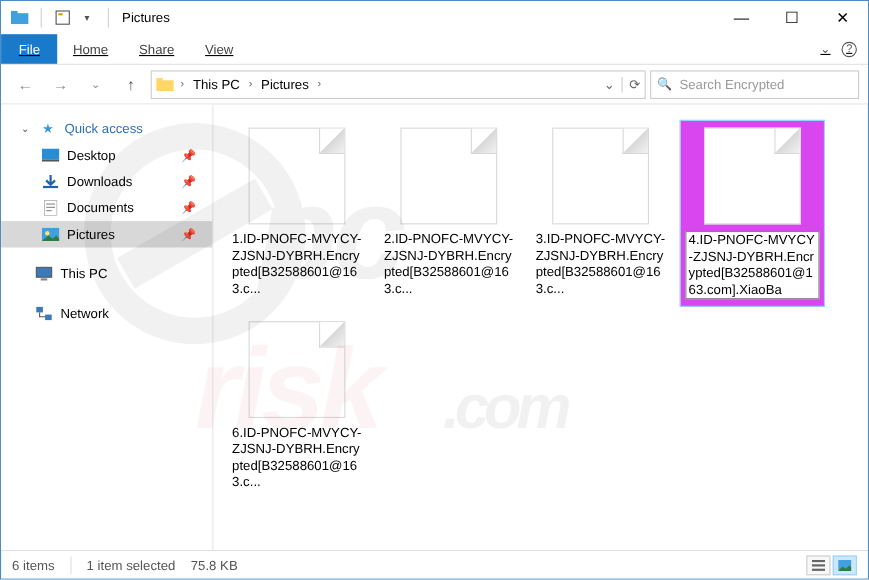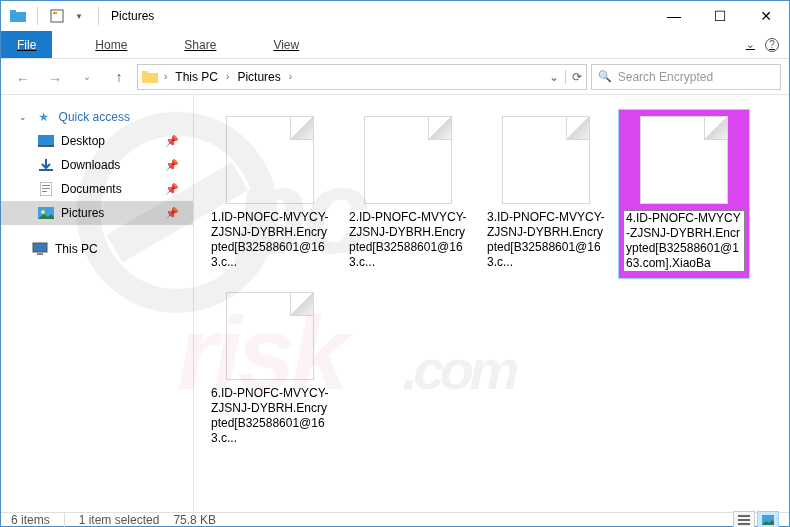--- a/index.html
+++ b/index.html
@@ -7,21 +7,21 @@
 .window { width: 790px; height: 527px; border: 1px solid #4c8cc5; display: flex; flex-direction: column; background: #fff; }
 .titlebar { height: 30px; display: flex; align-items: center; background: #fff; padding-left: 8px; position: relative; }
 .titlebar-icons { display: flex; align-items: center; gap: 4px; }
 .tb-icon { width: 18px; height: 18px; display: flex; align-items: center; justify-content: center; }
 .qat-sep { width: 1px; height: 18px; background: #d0d0d0; margin: 0 6px; }
 .titlebar-title { margin-left: 6px; font-size: 12px; color: #000; }
 .window-controls { position: absolute; right: 0; top: 0; display: flex; }
 .win-btn { width: 46px; height: 30px; display: flex; align-items: center; justify-content: center; font-size: 14px; color: #000; }
 .ribbon-tabs { height: 28px; display: flex; align-items: stretch; border-bottom: 1px solid #e0e0e0; background: #fff; text-decoration: underline; }
 .file-tab { background: #1979ca; color: #fff; padding: 0 16px; display: flex; align-items: center; font-size: 12px; }
-.tab { padding: 0 14px; display: flex; align-items: center; font-size: 12px; color: #444; margin-left: 29px; }
+.tab { padding: 0 14px; display: flex; align-items: center; font-size: 12px; color: #444; }
 .ribbon-collapse { margin-left: auto; padding: 0 10px; display: flex; align-items: center; color: #555; font-size: 11px; }
 .addressbar { height: 36px; display: flex; align-items: center; padding: 4px 8px; gap: 4px; background: #fff; border-bottom: 1px solid #e5e5e5; }
 .nav-btn { width: 28px; height: 28px; display: flex; align-items: center; justify-content: center; color: #888; font-size: 14px; }
 .nav-btn.enabled { color: #555; }
 .breadcrumb-box { flex: 1; height: 26px; border: 1px solid #ccc; display: flex; align-items: center; padding: 0 4px; font-size: 12px; gap: 2px; }
 .bc-icon { width: 18px; height: 14px; display: flex; align-items: center; }
 .bc-chev { color: #666; font-size: 10px; padding: 0 2px; }
 .bc-seg { padding: 0 4px; color: #000; }
 .bc-right { margin-left: auto; display: flex; gap: 6px; color: #666; }
 .search-box { width: 190px; height: 26px; border: 1px solid #ccc; display: flex; align-items: center; padding: 0 6px; font-size: 12px; color: #999; gap: 6px; }
@@ -35,21 +35,21 @@
 .nav-item.active { background: #d8d8d8; }
 .nav-spacer { height: 12px; }
 .nav-icon { width: 18px; display: flex; align-items: center; justify-content: center; }
 .content { flex: 1; padding: 14px 10px; display: flex; flex-wrap: wrap; align-content: flex-start; gap: 6px; overflow: auto; position: relative; }
 .file-item { width: 132px; height: 170px; display: flex; flex-direction: column; align-items: center; padding: 6px 4px; font-size: 12px; border: 1px solid transparent; }
 .file-item.selected { background: #d946ef; border: 1px solid #99d1ff; }
 .file-thumb { width: 88px; height: 88px; background: #fff; border: 1px solid #d8d8d8; position: relative; margin-bottom: 6px; }
 .file-thumb::before { content: ""; position: absolute; top: 0; right: 0; width: 22px; height: 22px; background: linear-gradient(135deg, #fff 0%, #fff 48%, #d8d8d8 50%, #f2f2f2 100%); border-left: 1px solid #d8d8d8; border-bottom: 1px solid #d8d8d8; }
 .file-label { word-break: break-all; line-height: 1.25; color: #000; padding: 0 2px; }
 .file-item.selected .file-label { border: 1px solid #838383; background: #fff; padding: 0 2px; }
-.statusbar { height: 14px; border-top: 1px solid #e0e0e0; display: flex; align-items: center; font-size: 12px; color: #555; padding: 0 10px; gap: 14px; }
+.statusbar { height: 26px; border-top: 1px solid #e0e0e0; display: flex; align-items: center; font-size: 12px; color: #555; padding: 0 10px; gap: 14px; }
 .status-sep { width: 1px; height: 16px; background: #ddd; }
 .view-toggles { margin-left: auto; display: flex; gap: 2px; }
 .view-btn { width: 22px; height: 18px; border: 1px solid #ccc; display: flex; align-items: center; justify-content: center; font-size: 10px; background: #f8f8f8; }
 .view-btn.active { background: #cce8ff; border-color: #99d1ff; }
 .watermark { position: absolute; top: 0; left: 0; width: 636px; height: 527px; pointer-events: none; opacity: 0.05; display: flex; align-items: center; justify-content: center; font-size: 140px; font-weight: bold; font-style: italic; color: #000; z-index: 1; letter-spacing: -6px; }
 .watermark svg { width: 100%; height: 100%; }
 </style>
 </head>
 <body>
 
@@ -174,20 +174,30 @@
       <div class="nav-item" style="padding-left:30px;">
         <span class="nav-icon">
             <svg width="16" height="14">
               <rect x="1" y="1" width="14" height="9" fill="#3a7ab8" stroke="#555"></rect>
               <rect x="5" y="11" width="6" height="2" fill="#888"></rect>
             </svg>
           </span>
         <span>This PC</span>
       </div>
       <div class="nav-spacer"></div>
+      <div class="nav-item" style="padding-left:30px;">
+        <span class="nav-icon">
+            <svg width="16" height="14">
+              <rect x="1" y="1" width="6" height="5" fill="#3a7ab8"></rect>
+              <rect x="9" y="8" width="6" height="5" fill="#3a7ab8"></rect>
+              <path d="M4 6 L4 10 L9 10" stroke="#555" fill="none"></path>
+            </svg>
+          </span>
+        <span>Network</span>
+      </div>
     </div>
 
     <div class="content" id="file-container">
         <div class="file-item">
           <div class="file-thumb"></div>
           <div class="file-label">1.ID-PNOFC-MVYCY-ZJSNJ-DYBRH.Encrypted[B32588601@163.c...</div>
         </div>
         <div class="file-item">
           <div class="file-thumb"></div>
           <div class="file-label">2.ID-PNOFC-MVYCY-ZJSNJ-DYBRH.Encrypted[B32588601@163.c...</div>

